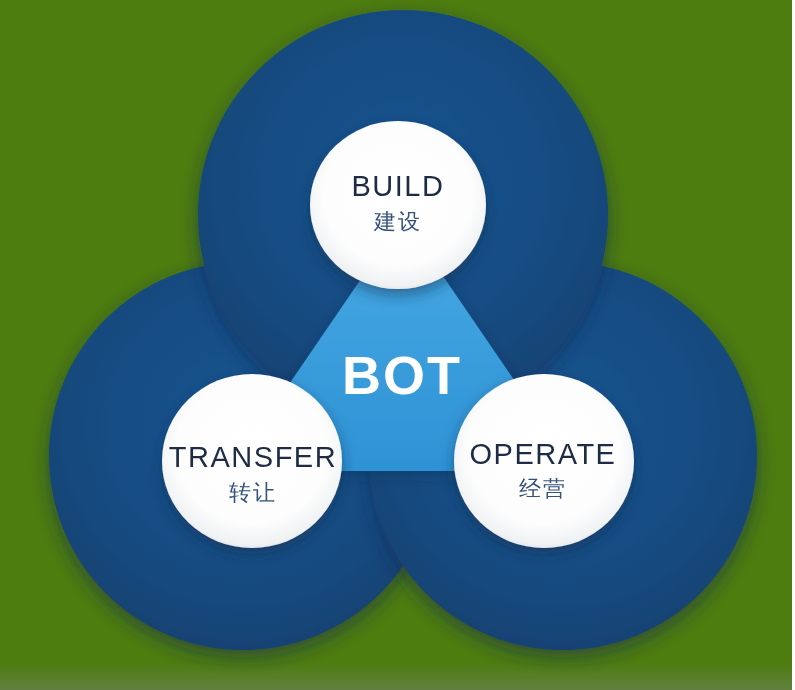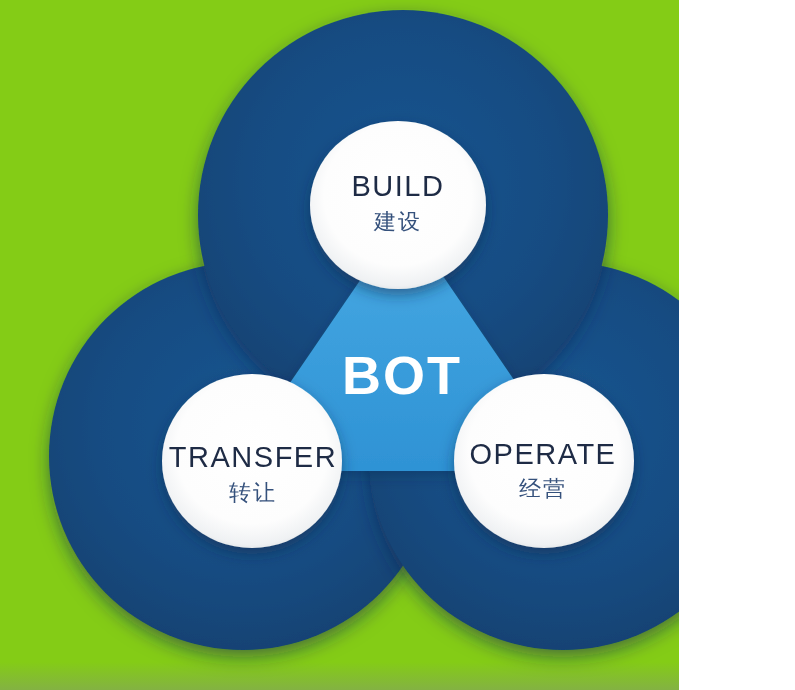--- a/index.html
+++ b/index.html
@@ -2,23 +2,23 @@
 <html><head>
 <meta charset="utf-8">
 <style>
   html, body {
     margin: 0;
     padding: 0;
     background: #ffffff;
   }
   .stage {
     position: relative;
-    width: 679px;
+    width: 792px;
     height: 690px;
-    background: #84cc16;
+    background: #4d7c0f;
     overflow: hidden;
     font-family: "Liberation Sans", sans-serif;
   }
   svg { display: block; }
   .label-en {
     font-family: "Liberation Sans", sans-serif;
     font-size: 29px;
     font-weight: 300;
     letter-spacing: 1.5px;
   }

